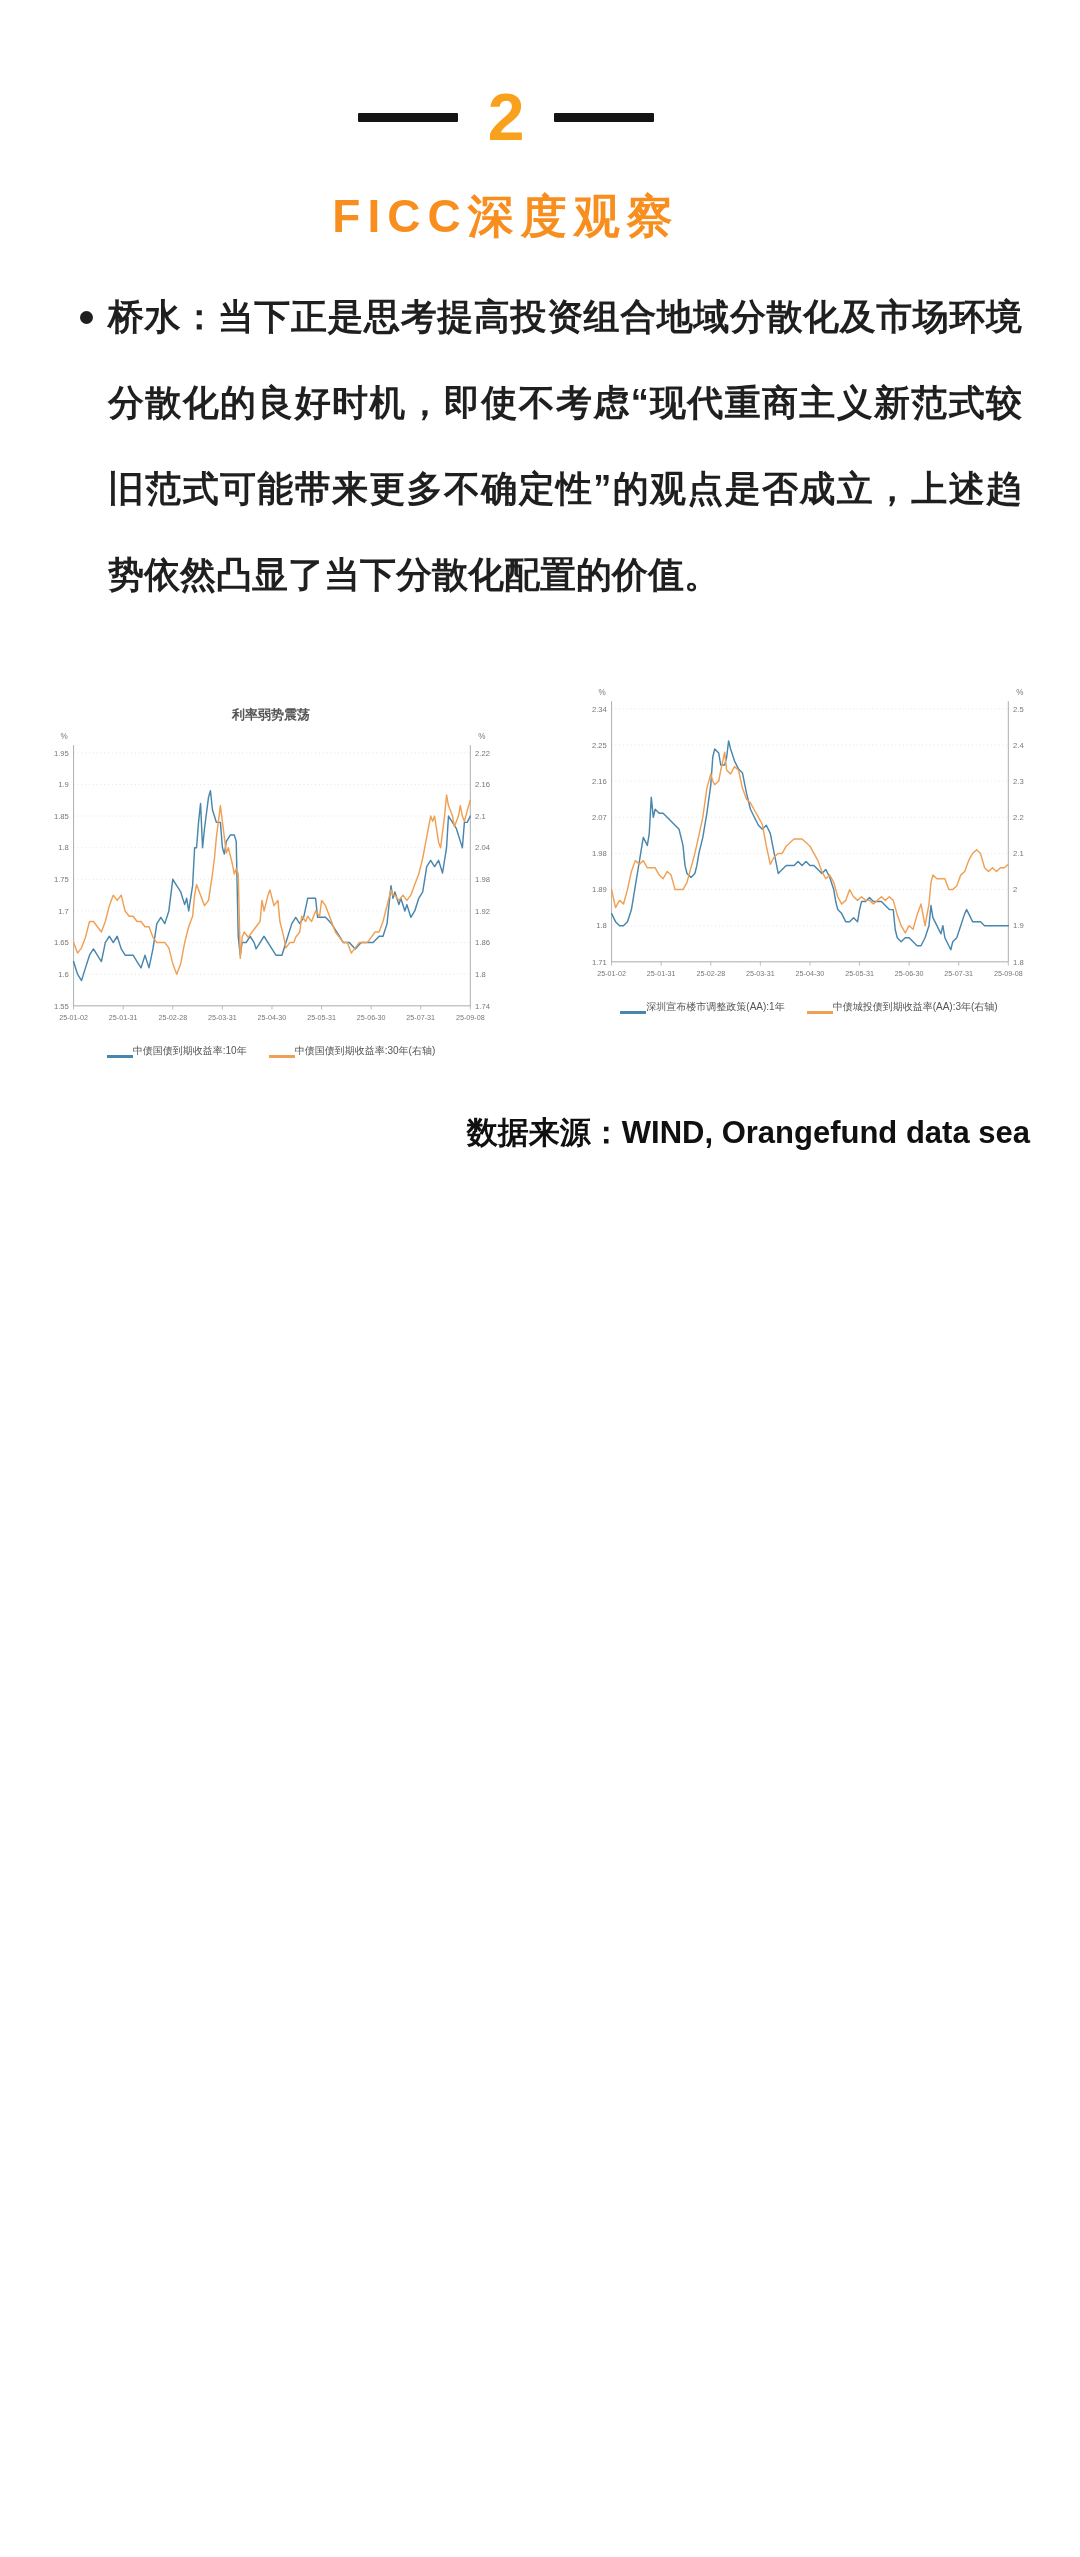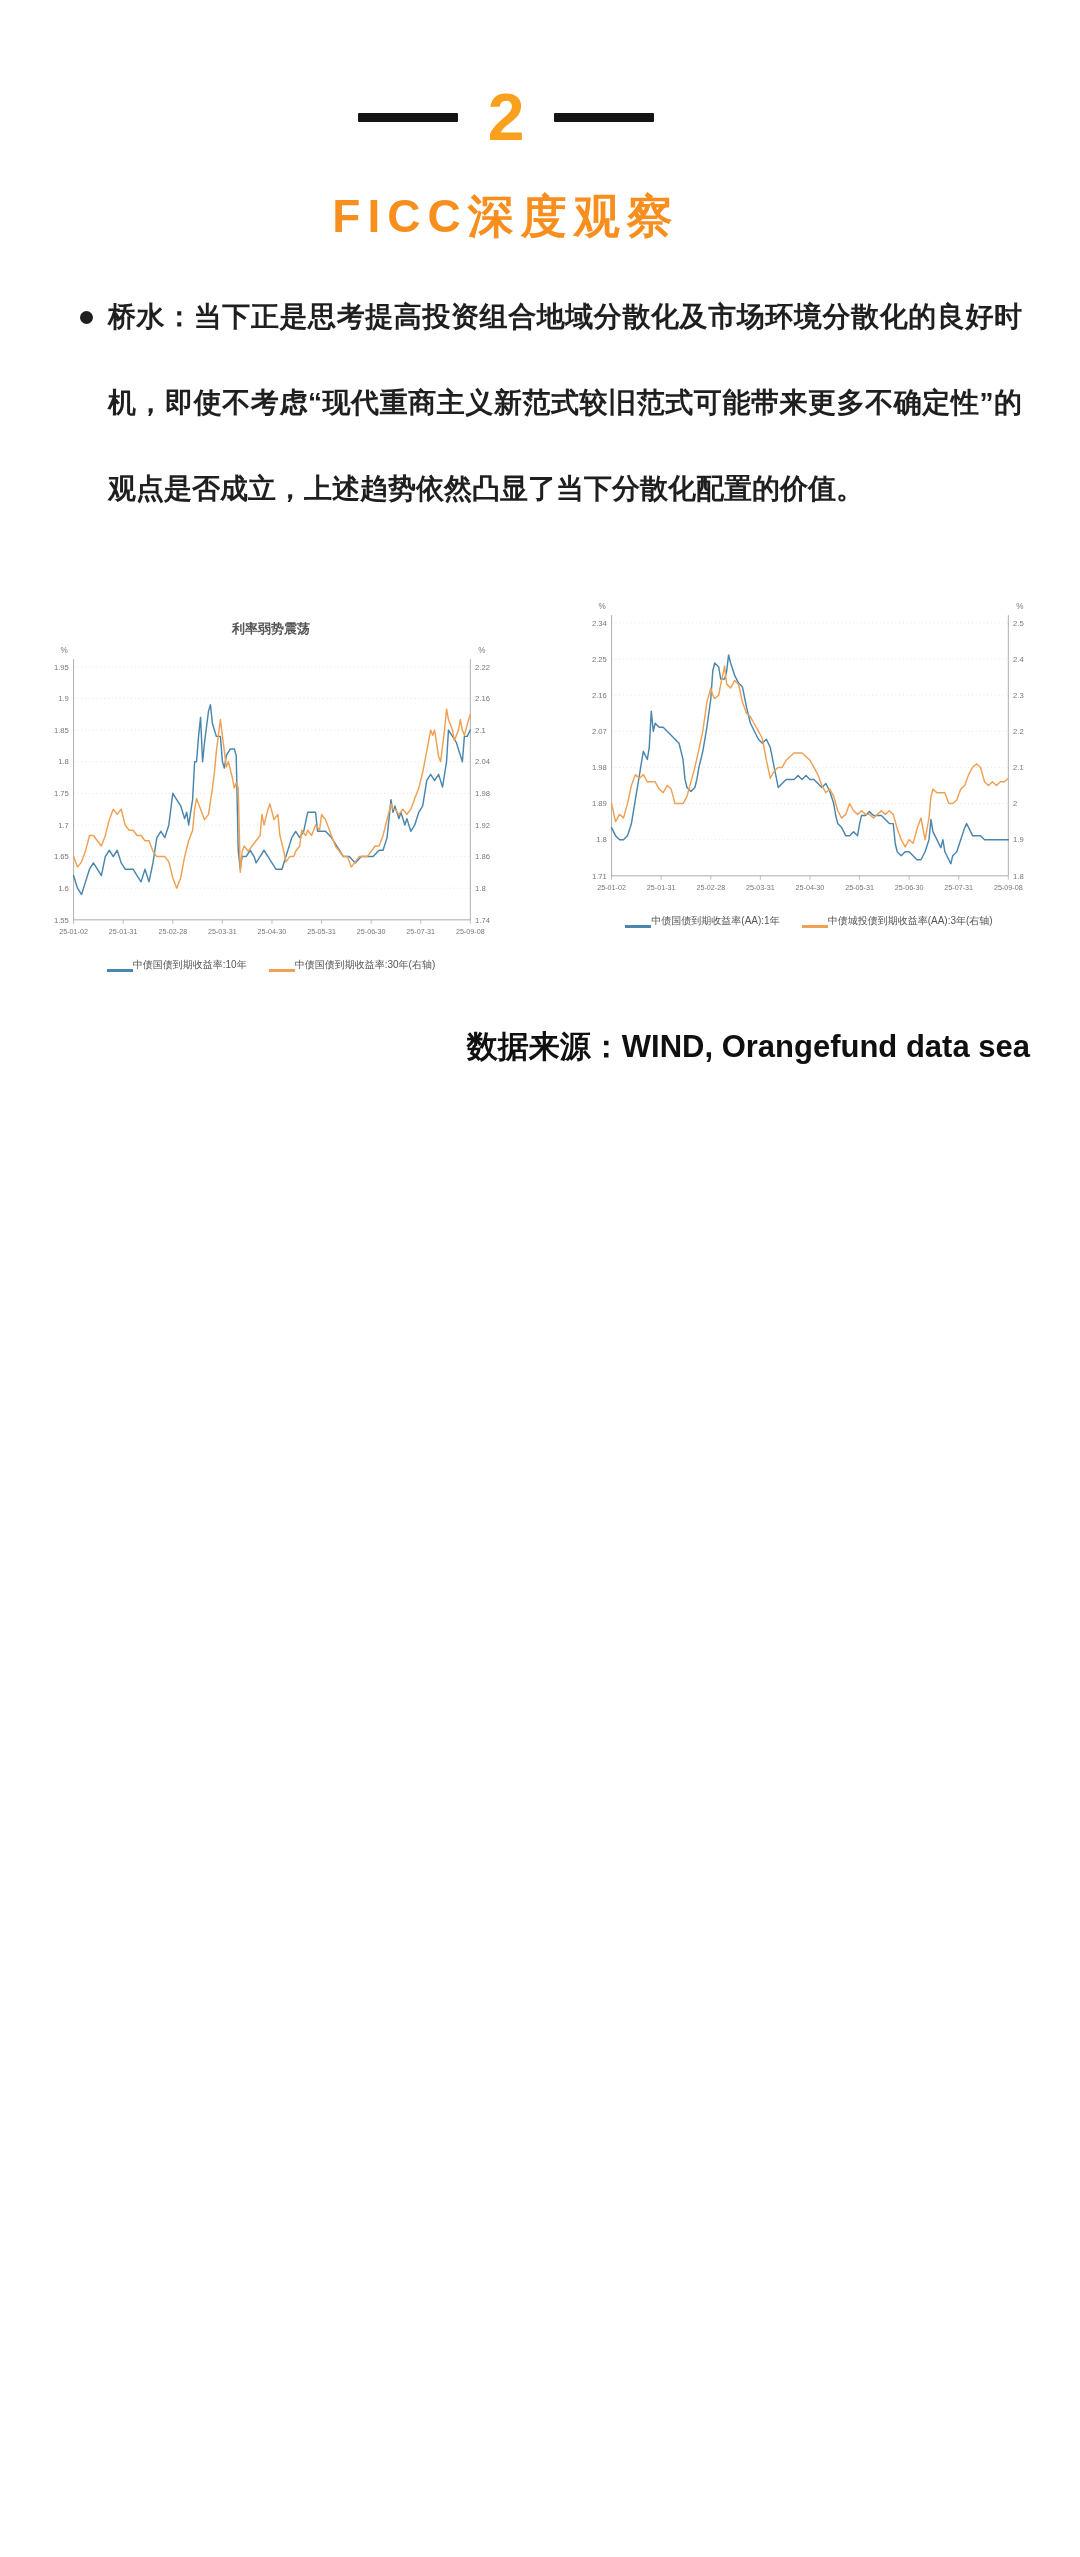--- a/index.html
+++ b/index.html
@@ -9,21 +9,21 @@
     overflow-x:hidden;
   }
   
   .sec-row{display:flex;align-items:center;justify-content:center;padding-top:84px;transform:translateX(-34px);}
   .dash{width:100px;height:9px;background:#141414;border-radius:1px;}
   .sec-num{font-size:66px;font-weight:700;line-height:1;margin:0 30px;}
   .sec-title{margin:36px 0 0;text-align:center;transform:translateX(-34px);
     font-size:46px;font-weight:800;letter-spacing:7px;}
   
   .bullets{list-style:none;margin:26px 0 0;padding:0 58px 0 78px;}
-  .bullets li{position:relative;padding-left:30px;font-size:28px;font-weight:700;
+  .bullets li{position:relative;padding-left:30px;font-size:36px;font-weight:700;
     line-height:86px;color:#1f1f1f;text-align:justify;text-justify:inter-ideograph;}
   .bullets li::before{content:"";position:absolute;left:2px;top:37px;width:13px;height:13px;
     border-radius:50%;background:#1f1f1f;}
   
   .charts{display:flex;margin-top:50px;padding:0 6px;gap:8px;}
   .chart{flex:1;margin:12px;padding:0;min-width:0;}
   .chart-title{text-align:center;font-size:13px;font-weight:600;color:#555;padding-top:26px;}
   .chart svg{display:block;width:100%;height:auto;margin-top:2px;}
   .legend{display:flex;justify-content:center;align-items:center;gap:22px;margin-top:0;}
   .legend-item{display:flex;align-items:flex-end;font-size:10px;color:#555;white-space:nowrap;}
@@ -163,21 +163,21 @@
         <line x1="420.25" x2="420.25" y1="292" y2="296" stroke="#aaa" stroke-width="0.8"></line>
         <text x="420.25" y="307" text-anchor="middle" font-size="7.5" fill="#777" font-family="Liberation Sans, DejaVu Sans, sans-serif">25-07-31</text>
         <line x1="472" x2="472" y1="292" y2="296" stroke="#aaa" stroke-width="0.8"></line>
         <text x="472" y="307" text-anchor="middle" font-size="7.5" fill="#777" font-family="Liberation Sans, DejaVu Sans, sans-serif">25-09-08</text>
         <polyline points="58.0,241.7 62.1,250.1 66.3,254.3 70.4,254.3 74.6,250.1 78.7,237.5 82.8,212.4 87.0,187.2 89.0,174.7 91.1,162.1 95.3,170.5 97.3,157.9 99.4,120.2 101.5,141.1 103.5,132.8 107.7,137.0 111.8,137.0 116.0,141.1 120.1,145.3 124.2,149.5 128.4,153.7 132.5,170.5 134.6,191.4 136.7,199.8 140.8,204.0 144.9,199.8 147.0,191.4 149.1,178.9 153.2,162.1 157.4,137.0 161.5,107.6 163.6,78.3 165.6,69.9 169.8,74.1 171.9,86.7 176.0,86.7 178.1,78.3 180.1,61.5 182.2,69.9 186.3,82.5 190.5,90.9 194.6,95.0 198.8,116.0 202.9,132.8 207.0,141.1 211.2,149.5 215.3,153.7 219.5,149.5 223.6,157.9 227.7,178.9 231.9,199.8 236.0,195.6 240.2,191.4 244.3,191.4 248.4,191.4 252.6,187.2 256.7,191.4 260.9,187.2 265.0,191.4 269.1,191.4 273.3,195.6 277.4,199.8 281.6,195.6 285.7,204.0 289.8,216.6 291.9,229.1 294.0,237.5 298.1,241.7 302.3,250.1 306.4,250.1 310.5,245.9 314.7,250.1 316.8,237.5 318.8,229.1 323.0,229.1 327.1,225.0 331.2,229.1 335.4,229.1 339.5,229.1 343.7,233.3 347.8,237.5 351.9,237.5 354.0,258.5 356.1,266.9 360.2,271.0 364.4,266.9 368.5,266.9 372.6,271.0 376.8,275.2 380.9,275.2 385.1,266.9 389.2,254.3 391.3,233.3 393.3,245.9 397.5,254.3 401.6,262.7 403.7,254.3 405.8,266.9 409.9,275.2 412.0,279.4 414.0,271.0 418.2,266.9 422.3,254.3 426.5,241.7 428.5,237.5 430.6,241.7 434.7,250.1 438.9,250.1 443.0,250.1 447.2,254.3 451.3,254.3 455.4,254.3 459.6,254.3 463.7,254.3 467.9,254.3 472.0,254.3" fill="none" stroke="#4886AD" stroke-width="1.5" stroke-linejoin="round" stroke-linecap="round"></polyline>
         <polyline points="58.0,216.6 62.1,235.4 66.3,227.9 70.4,231.7 74.6,216.6 78.7,197.7 82.8,186.4 87.0,190.2 91.1,186.4 95.3,193.9 99.4,193.9 103.5,193.9 107.7,201.5 111.8,205.3 116.0,197.7 120.1,201.5 124.2,216.6 128.4,216.6 132.5,216.6 136.7,209.0 140.8,193.9 144.9,178.9 149.1,160.0 153.2,141.1 157.4,111.0 161.5,95.9 163.6,103.4 165.6,107.2 169.8,103.4 171.9,92.1 176.0,73.3 178.1,92.1 182.2,95.9 186.3,88.3 190.5,92.1 194.6,111.0 198.8,122.3 202.9,126.1 207.0,133.6 211.2,141.1 215.3,148.7 219.5,171.3 223.6,190.2 227.7,182.6 231.9,178.9 236.0,178.9 240.2,171.3 244.3,167.5 248.4,163.8 252.6,163.8 256.7,163.8 260.9,167.5 265.0,171.3 269.1,178.9 273.3,186.4 277.4,197.7 281.6,205.3 285.7,201.5 289.8,209.0 294.0,224.1 298.1,231.7 302.3,227.9 306.4,216.6 310.5,224.1 314.7,227.9 318.8,224.1 323.0,227.9 327.1,227.9 331.2,231.7 335.4,227.9 339.5,224.1 343.7,227.9 347.8,224.1 351.9,227.9 356.1,243.0 360.2,254.3 364.4,261.8 368.5,254.3 372.6,258.1 376.8,243.0 380.9,231.7 385.1,254.3 389.2,231.7 391.3,209.0 393.3,201.5 397.5,205.3 401.6,205.3 405.8,205.3 409.9,216.6 414.0,216.6 418.2,212.8 422.3,201.5 426.5,197.7 430.6,186.4 434.7,178.9 438.9,175.1 443.0,178.9 447.2,193.9 451.3,197.7 455.4,193.9 459.6,197.7 463.7,193.9 467.9,193.9 472.0,190.2" fill="none" stroke="#F0A053" stroke-width="1.5" stroke-linejoin="round" stroke-linecap="round"></polyline>
       </svg>
       <div class="legend">
         <span class="legend-item">
           <span class="swatch" style="background: rgb(72, 134, 173);"></span>
-          <span>中债国债到期收益率(AA):1年</span>
+          <span>深圳宣布楼市调整政策(AA):1年</span>
         </span>
         <span class="legend-item">
           <span class="swatch" style="background: rgb(240, 160, 83);"></span>
           <span>中债城投债到期收益率(AA):3年(右轴)</span>
         </span>
       </div>
     </figure>
 </section>
 
 <p class="source">数据来源：WIND, Orangefund data sea</p>

